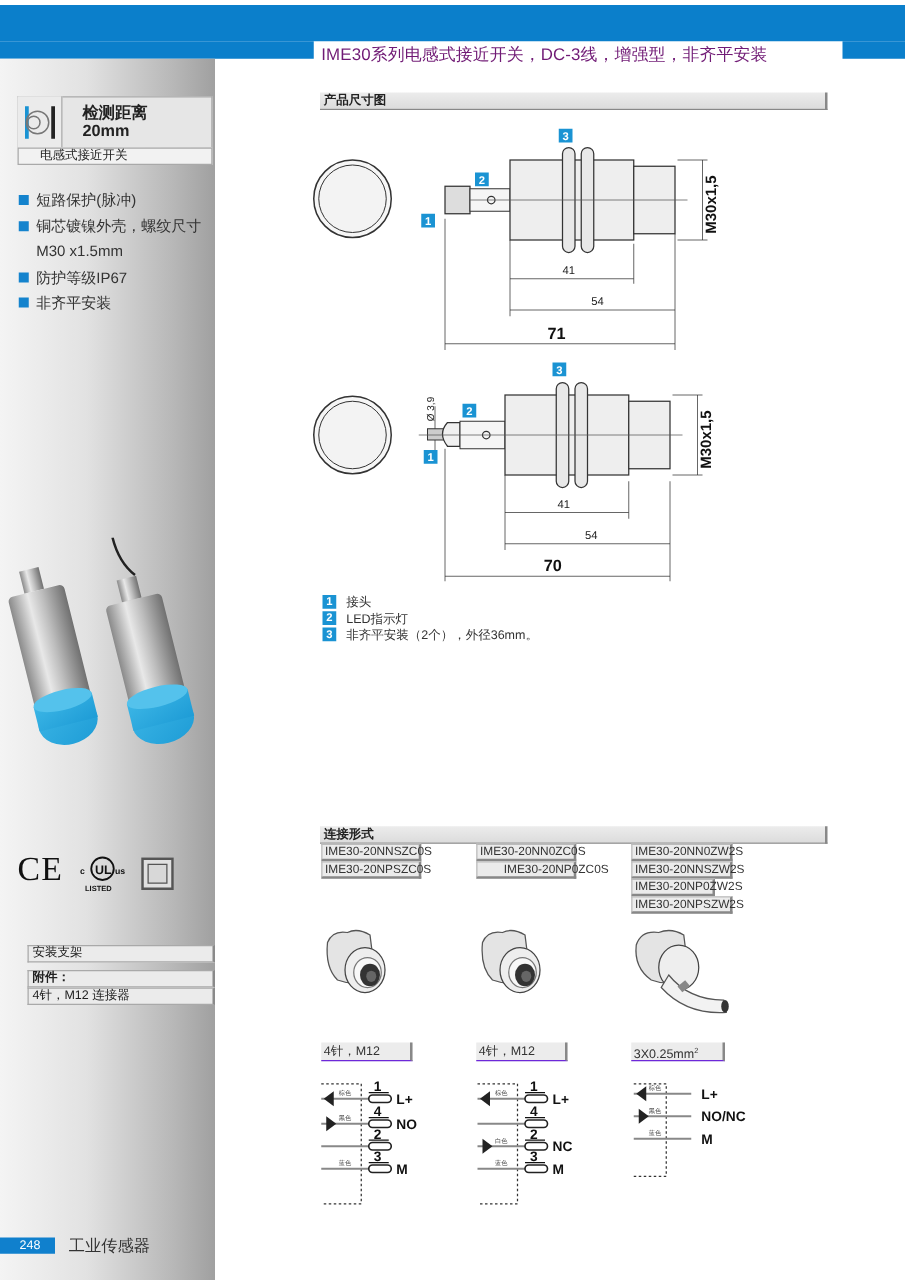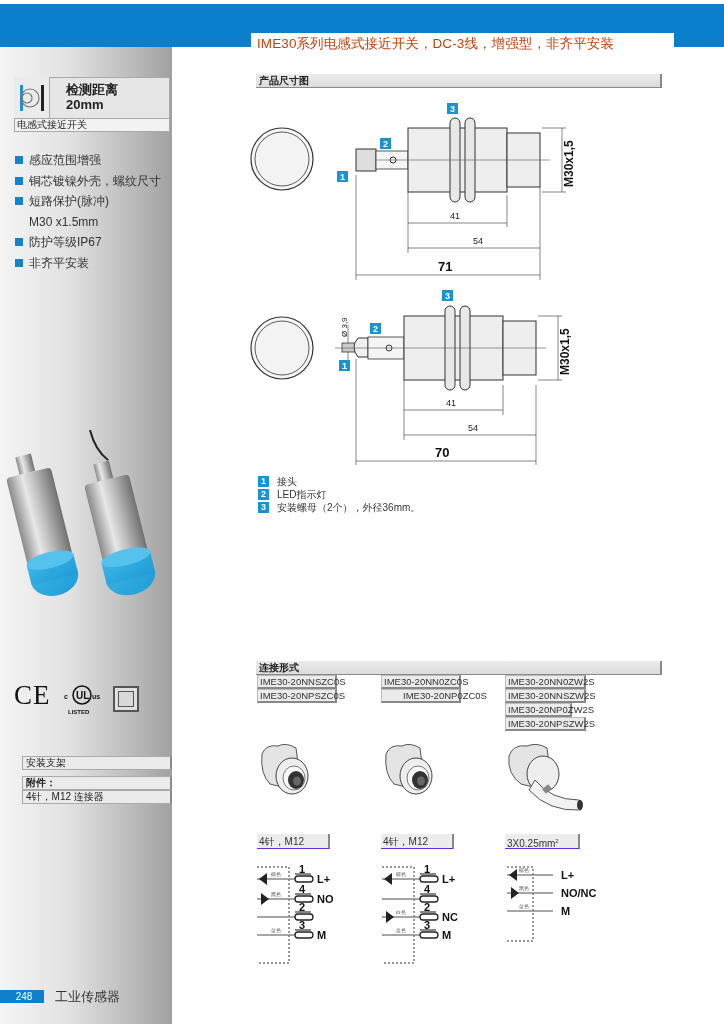--- a/index.html
+++ b/index.html
@@ -3,29 +3,29 @@
 <meta charset="utf-8">
 <style>
   * { box-sizing: border-box; margin: 0; padding: 0; }
   html, body { width: 724px; height: 1024px; overflow: hidden; background: #ffffff; }
   body { position: relative; font-family: "Liberation Sans", "DejaVu Sans", sans-serif; color: #222; }
 
   
   .hdr-blue-top { position: absolute; left: 0; top: 4px; width: 724px; height: 29px; background: #0b7fcb; }
   .hdr-blue-left { position: absolute; left: 0; top: 33px; width: 251px; height: 14px; background: #0b7fcb; }
   .hdr-blue-right { position: absolute; left: 674px; top: 33px; width: 50px; height: 14px; background: #0b7fcb; }
-  .hdr-title { position: absolute; left: 257px; top: 35px; font-size: 13.5px; color: #c2410c; white-space: nowrap; letter-spacing: 0.1px; }
+  .hdr-title { position: absolute; left: 257px; top: 35px; font-size: 13.5px; color: #701a75; white-space: nowrap; letter-spacing: 0.1px; }
 
   
   .sidebar { position: absolute; left: 0; top: 47px; width: 172px; height: 977px;
     background: linear-gradient(to right, #f4f4f4 0%, #e2e2e2 40%, #b8b8b8 80%, #a0a0a0 100%); }
   .range-box { position: absolute; left: 14px; top: 77px; width: 156px; height: 41px; background: #e6e6e6; border: 1px solid #a9a9a9; border-bottom: none; }
   .range-icon-box { position: absolute; left: 14px; top: 77px; width: 36px; height: 41px; border-right: 1px solid #a9a9a9; background: #ebebeb; }
   .range-label { position: absolute; left: 66px; top: 82px; font-size: 13px; font-weight: bold; line-height: 15px; color: #222; }
-  .range-sub { position: absolute; left: 14px; top: 118px; width: 156px; height: 14px; background: #f2f2f2; border: 1px solid #a9a9a9; font-size: 10px; line-height: 12px; padding-left: 2px; color: #222; }
+  .range-sub { position: absolute; left: 14px; top: 118px; width: 156px; height: 14px; background: #f2f2f2; border: 1px solid #a9a9a9; font-size: 10px; line-height: 12px; padding-left: 17px; color: #222; }
 
   .features { position: absolute; left: 15px; top: 150px; list-style: none; }
   .features li { font-size: 12px; line-height: 20.5px; color: #333; white-space: nowrap; display: flex; align-items: center; }
   .features li .bullet { display: inline-block; width: 8px; height: 8px; background: #1483cd; margin-right: 6px; }
   .features li.cont { padding-left: 14px; }
 
   .photo { position: absolute; left: 0; top: 430px; width: 200px; height: 190px; }
   .ce { position: absolute; left: 14px; top: 680px; font-size: 27px; font-family: Liberation Serif, serif; color: #111; letter-spacing: 1px; }
   .ul { position: absolute; left: 62px; top: 682px; width: 42px; height: 36px; }
   .ul-listed { position: absolute; left: 68px; top: 709px; font-size: 6px; font-weight: bold; color: #111; }
@@ -77,29 +77,25 @@
 </div>
 <div class="range-label">
   <div>检测距离</div>
   <div>20mm</div>
 </div>
 <div class="range-sub">电感式接近开关</div>
 
 <ul class="features">
   <li>
       <span class="bullet"></span>
-      <span>感应范围增强</span>
+      <span>短路保护(脉冲)</span>
     </li>
   <li>
       <span class="bullet"></span>
       <span>铜芯镀镍外壳，螺纹尺寸</span>
-    </li>
-  <li>
-      <span class="bullet"></span>
-      <span>短路保护(脉冲)</span>
     </li>
   <li class="cont">
       <span>M30 x1.5mm</span>
     </li>
   <li>
       <span class="bullet"></span>
       <span>防护等级IP67</span>
     </li>
   <li>
       <span class="bullet"></span>
@@ -254,21 +250,21 @@
   <div class="legend-row">
     <span class="badge">1</span>
     <span>接头</span>
   </div>
   <div class="legend-row">
     <span class="badge">2</span>
     <span>LED指示灯</span>
   </div>
   <div class="legend-row">
     <span class="badge">3</span>
-    <span>安装螺母（2个），外径36mm。</span>
+    <span>非齐平安装（2个），外径36mm。</span>
   </div>
 </div>
 
 <div class="sec-hdr" style="top:661px;">连接形式</div>
 
 <div class="model" style="left:257px; top:675px; width:80px;">IME30-20NNSZC0S</div>
 <div class="model" style="left:257px; top:689px; width:80px;">IME30-20NPSZC0S</div>
 
 <div class="model" style="left:381px; top:675px; width:80px;">IME30-20NN0ZC0S</div>
 <div class="model" style="left:381px; top:689px; width:80px;padding-left:21px;">IME30-20NP0ZC0S</div>

